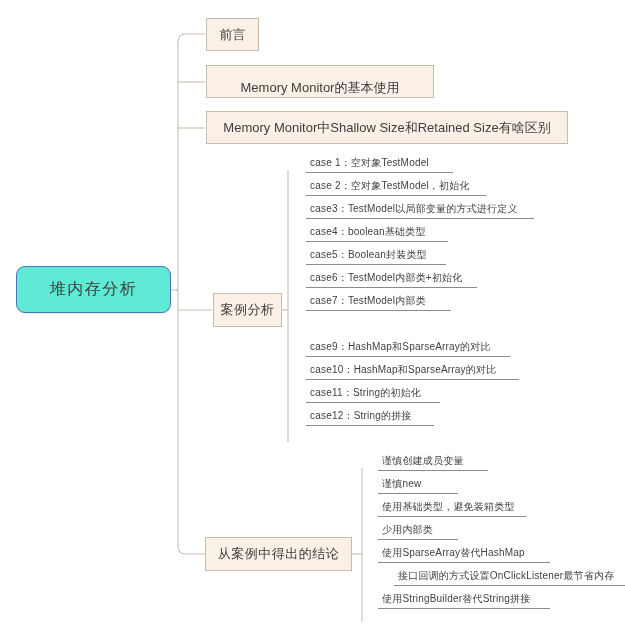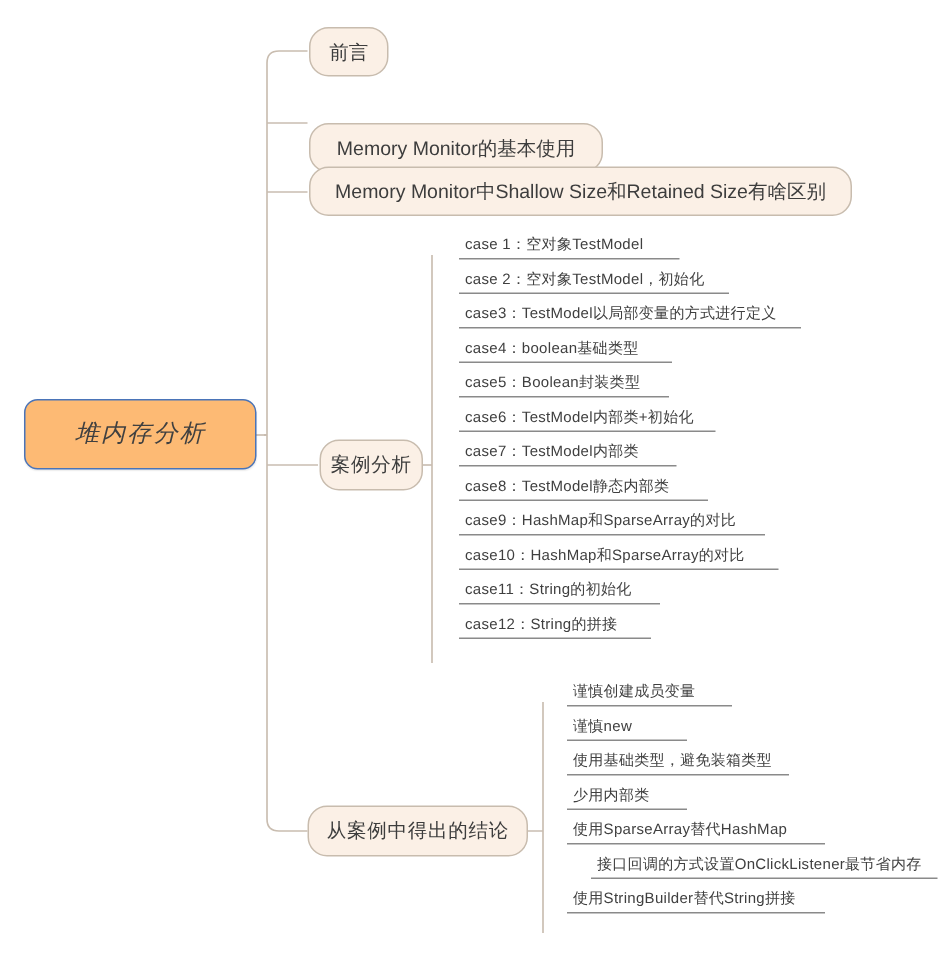--- a/index.html
+++ b/index.html
@@ -31,33 +31,32 @@
     height: 635px;
     pointer-events: none;
   }
 
   .node {
     position: absolute;
     box-sizing: border-box;
     display: flex;
     align-items: center;
     justify-content: center;
-    border-radius: 13px;
+    border-radius: 0;
     white-space: nowrap;
   }
 
   .node-root {
-    background: #fdba74;
+    background: #5eead4;
     border: 1.4px solid #4a74b8;
     color: #404040;
     font-size: 16px;
     letter-spacing: 1.5px;
     border-radius: 9px;
     box-shadow: 0 1px 1px rgba(0,0,0,0.08);
-    font-style: italic;
   }
 
   .node-branch {
     background: #fbf0e6;
     border: 1px solid #c8bcae;
     color: #3d3d3d;
     font-size: 13px;
   }
 
   .node-branch.small {
@@ -112,21 +111,21 @@
   </svg>
 
   <div class="node node-root" style="left:16px; top:266px; width:155px; height:47px;">
     <span>堆内存分析</span>
   </div>
 
   <div class="node node-branch" style="left:206px; top:18px; width:53px; height:33px;">
     <span>前言</span>
   </div>
 
-  <div class="node node-branch" style="left:206px; top:82px; width:196px; height:33px;">
+  <div class="node node-branch" style="left:206px; top:65px; width:228px; height:33px;align-items:flex-end;">
     <span>Memory Monitor的基本使用</span>
   </div>
 
   <div class="node node-branch" style="left:206px; top:111px; width:362px; height:33px;">
     <span>Memory Monitor中Shallow Size和Retained Size有啥区别</span>
   </div>
 
   <div class="node node-branch small" style="left:213px; top:293px; width:69px; height:34px;">
     <span>案例分析</span>
   </div>
@@ -148,23 +147,20 @@
     <span>case4：boolean基础类型</span>
   </div>
   <div class="leaf" style="left:306px; top:248px; width:140px; height:17px;">
     <span>case5：Boolean封装类型</span>
   </div>
   <div class="leaf" style="left:306px; top:271px; width:171px; height:17px;">
     <span>case6：TestModel内部类+初始化</span>
   </div>
   <div class="leaf" style="left:306px; top:294px; width:145px; height:17px;">
     <span>case7：TestModel内部类</span>
-  </div>
-  <div class="leaf" style="left:306px; top:317px; width:166px; height:17px;">
-    <span>case8：TestModel静态内部类</span>
   </div>
   <div class="leaf" style="left:306px; top:340px; width:204px; height:17px;">
     <span>case9：HashMap和SparseArray的对比</span>
   </div>
   <div class="leaf" style="left:306px; top:363px; width:213px; height:17px;">
     <span>case10：HashMap和SparseArray的对比</span>
   </div>
   <div class="leaf" style="left:306px; top:386px; width:134px; height:17px;">
     <span>case11：String的初始化</span>
   </div>

